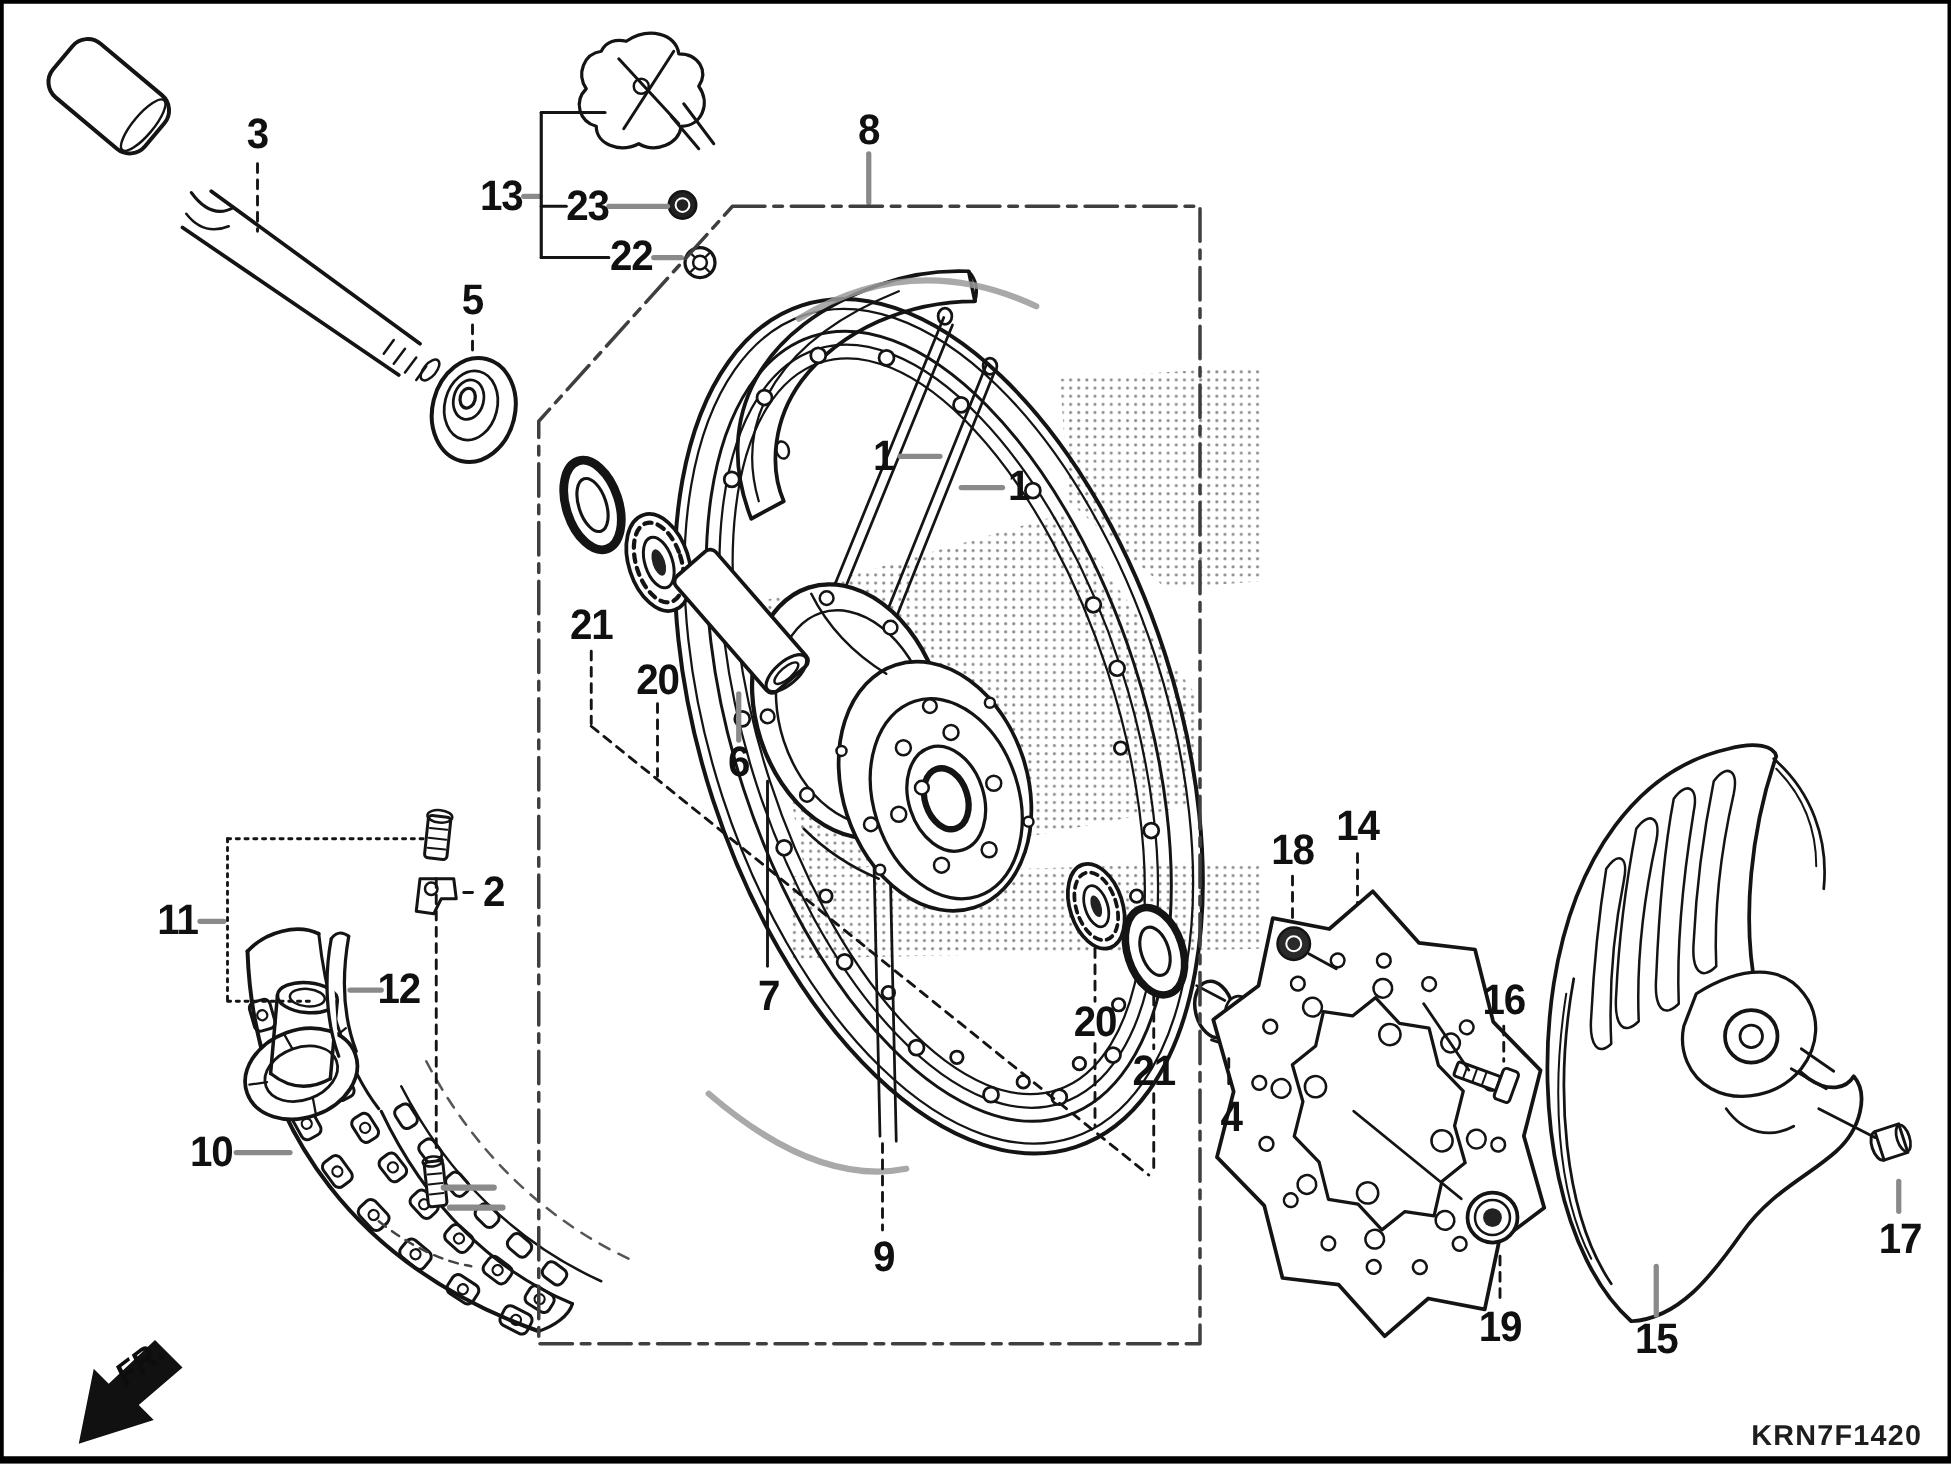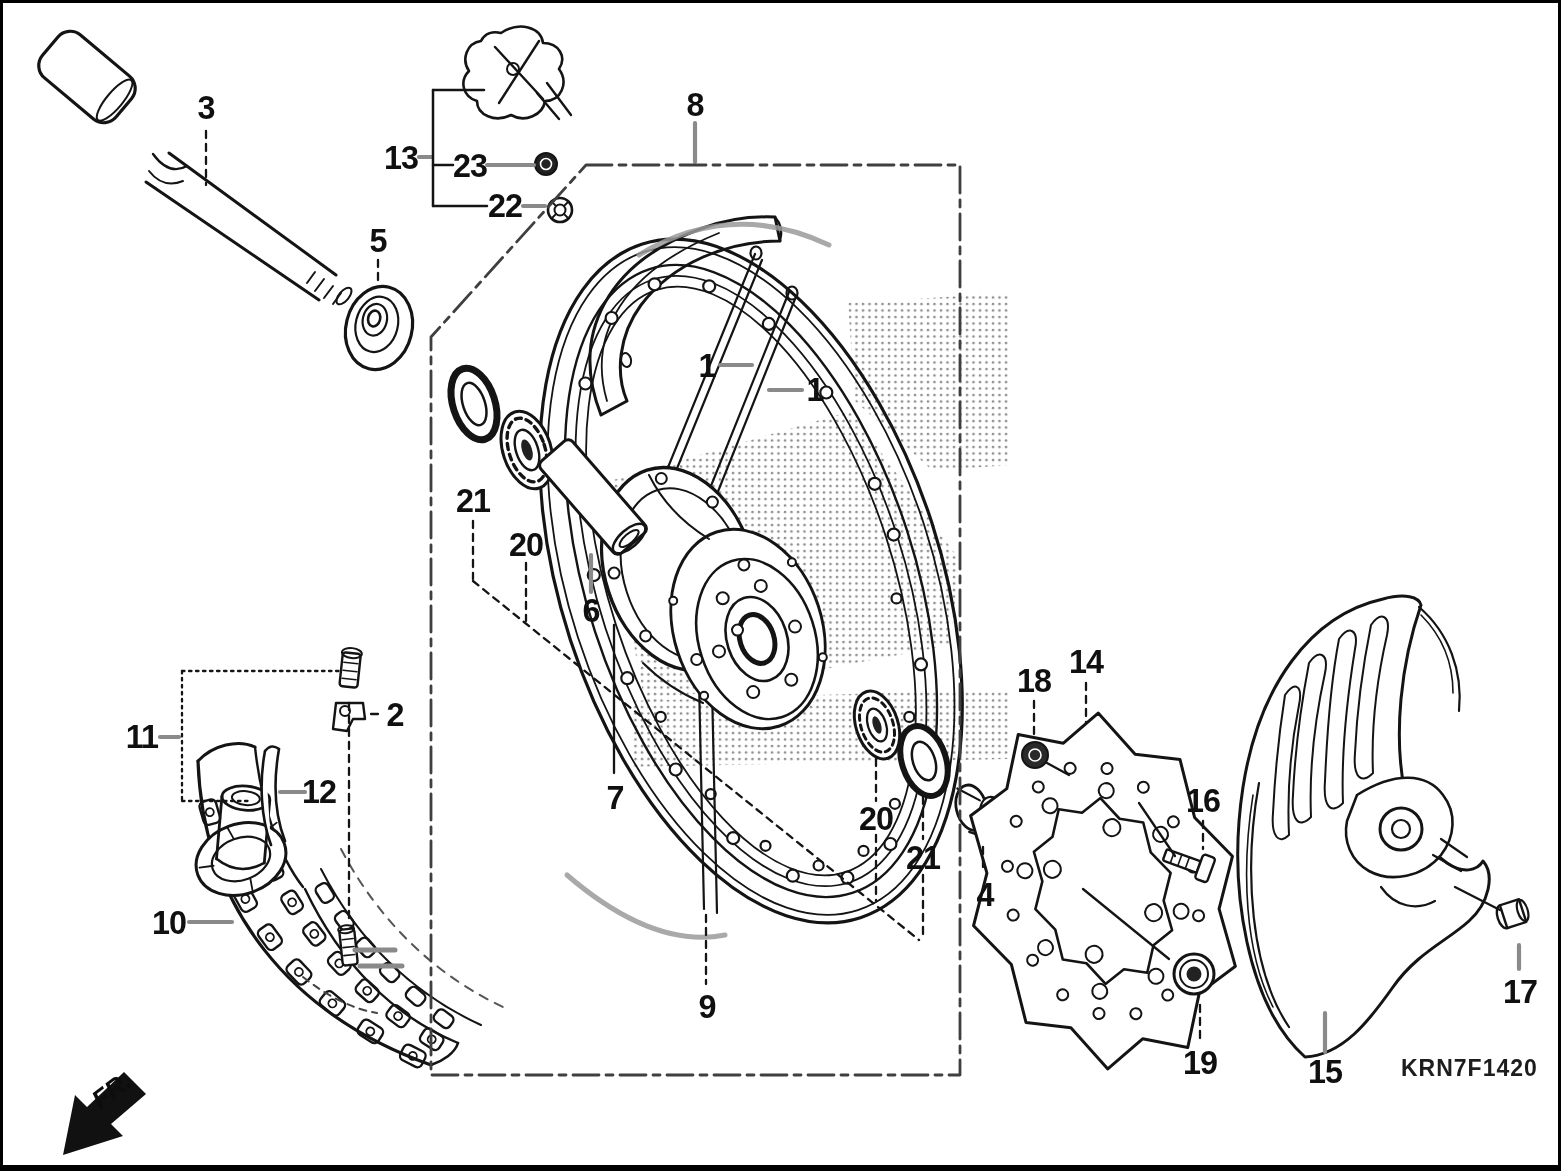--- a/index.html
+++ b/index.html
@@ -3,21 +3,21 @@
 <meta charset="utf-8">
 <style>
   html,body{margin:0;padding:0;background:#e8e8e8;}
   .stage{position:relative;width:1561px;height:1171px;background:#fff;
          border:3px solid #000;border-bottom:6px solid #000;box-sizing:border-box;
          overflow:hidden;font-family:"Liberation Sans",sans-serif;}
   .stage svg{position:absolute;left:0;top:0;}
   #labels .plabel{position:absolute;transform:translate(-50%,-50%) scale(.95,1);
       font-weight:700;font-size:34px;letter-spacing:-1px;color:#101010;line-height:1;
       white-space:nowrap;}
-  .code{position:absolute;left:1398px;top:1052px;font-weight:700;font-size:23px;
+  .code{position:absolute;left:1398px;top:1132px;font-weight:700;font-size:23px;
       letter-spacing:1px;color:#1d1d1d;}
   .frtxt{position:absolute;left:88px;top:1072px;font-weight:700;font-style:italic;
       font-size:26px;color:#0d0d0d;transform:rotate(-37deg);}
   path,ellipse,circle,rect,line{vector-effect:none;}
 </style>
 </head>
 <body>
 
 <div class="stage">
 

